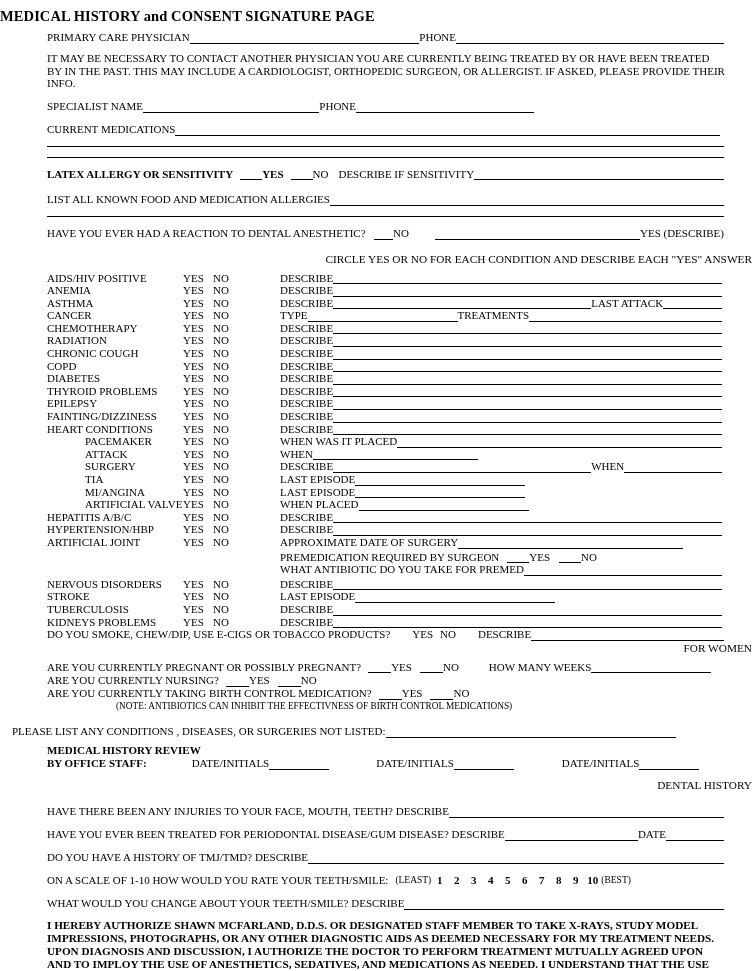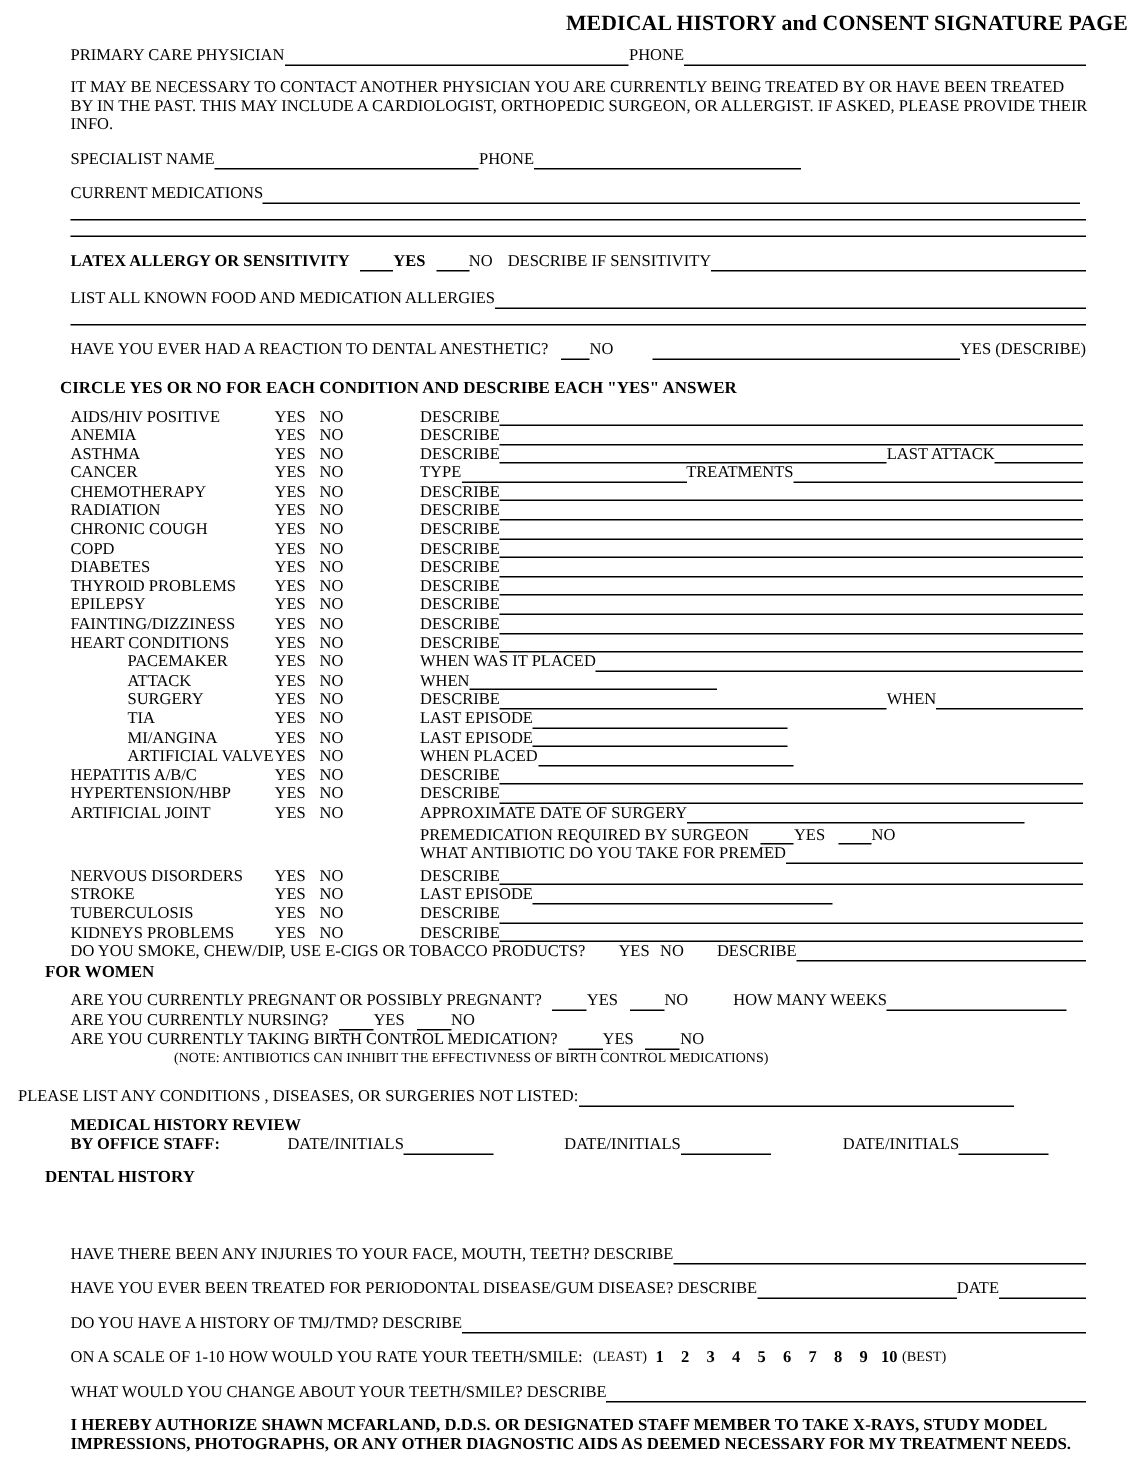--- a/index.html
+++ b/index.html
@@ -10,21 +10,21 @@
     background: #ffffff;
     font-family: "Liberation Serif", "DejaVu Serif", serif;
     color: #000000;
     font-size: 11px;
     overflow: hidden;
   }
   .page { position: relative; width: 752px; height: 971px; padding: 0; }
 
   
   .doc-title {
-    text-align: right;
+    text-align: left;
     font-weight: bold;
     font-size: 14.5px;
     letter-spacing: 0.1px;
     padding-top: 8px;
     padding-bottom: 6px;
   }
 
   
   .row {
     display: flex;
@@ -49,22 +49,22 @@
     text-align: left;
   }
   .para.bold { font-weight: bold; font-size: 11.2px; line-height: 13px; }
 
   
   .sep-wrap { padding: 0 30px 0 47px; }
   .sep { border-bottom: 1px solid #000; height: 0; }
 
   
   .center-head {
-    text-align: left;
-    font-weight: bold;
+    text-align: right;
+    font-weight: normal;
     font-size: 11.3px;
     line-height: 14px;
   }
   .center-head.indentish { padding-left: 40px; }
 
   
   .cond-table { padding: 2px 30px 0 47px; }
   .cond-row {
     display: flex;
     align-items: flex-end;
@@ -139,21 +139,21 @@
   <div class="sep-wrap" style="padding-right:28px;">
       <div class="sep"></div>
     </div>
   <div class="spacer10"></div>
   <div class="sep-wrap" style="padding-right:28px;">
       <div class="sep"></div>
     </div>
 
   <div class="spacer10"></div>
 
-  <div class="row" style="padding-right:28px;">
+  <div class="row" style="padding-right:28px;align-items:center;">
     <span class="lbl b">LATEX ALLERGY OR SENSITIVITY</span>
     <span class="gap" style="width:7px;"></span>
     <span class="rule" style="width:22px;"></span>
     <span class="lbl b">YES</span>
     <span class="gap" style="width:7px;"></span>
     <span class="rule" style="width:22px;"></span>
     <span class="lbl">NO</span>
     <span class="gap" style="width:10px;"></span>
     <span class="lbl">DESCRIBE IF SENSITIVITY</span>
     <span class="fill"></span>
@@ -459,21 +459,21 @@
     <span class="lbl">NO</span>
     <span class="gap" style="width:22px;"></span>
     <span class="lbl">DESCRIBE</span>
     <span class="fill"></span>
   </div>
 
   <div class="center-head" style="padding-left:30px;">FOR WOMEN</div>
 
   <div class="spacer6"></div>
 
-  <div class="row" style="padding-right:28px;">
+  <div class="row" style="padding-right:28px;align-items:center;">
     <span class="lbl">ARE YOU CURRENTLY PREGNANT OR POSSIBLY PREGNANT?</span>
     <span class="gap" style="width:7px;"></span>
     <span class="rule" style="width:23px;"></span>
     <span class="lbl">YES</span>
     <span class="gap" style="width:8px;"></span>
     <span class="rule" style="width:23px;"></span>
     <span class="lbl">NO</span>
     <span class="gap" style="width:30px;"></span>
     <span class="lbl">HOW MANY WEEKS</span>
     <span class="fill" style="flex:0 0 120px;"></span>
@@ -535,21 +535,21 @@
 
   <div class="spacer8"></div>
 
   <div class="center-head" style="padding-left:30px;">DENTAL HISTORY</div>
 
   <div class="spacer3"></div>
 
 
   <div class="spacer10"></div>
 
-  <div class="row" style="padding-right:28px;margin-top:25px;">
+  <div class="row" style="padding-right:28px;">
     <span class="lbl">HAVE THERE BEEN ANY INJURIES TO YOUR FACE, MOUTH, TEETH? DESCRIBE</span>
     <span class="fill"></span>
   </div>
 
   <div class="spacer10"></div>
 
   <div class="row" style="padding-right:28px;">
     <span class="lbl">HAVE YOU EVER BEEN TREATED FOR PERIODONTAL DISEASE/GUM DISEASE? DESCRIBE</span>
     <span class="fill" style="flex:1 1 auto;"></span>
     <span class="lbl">DATE</span>

